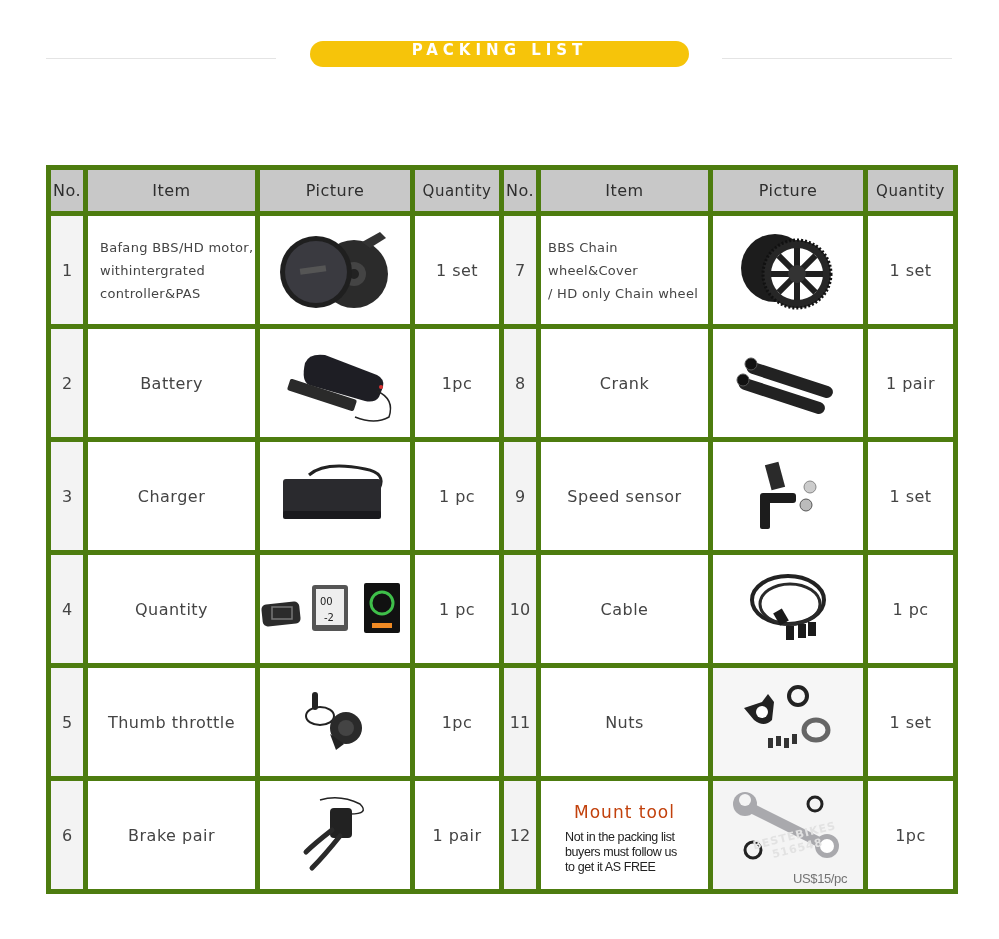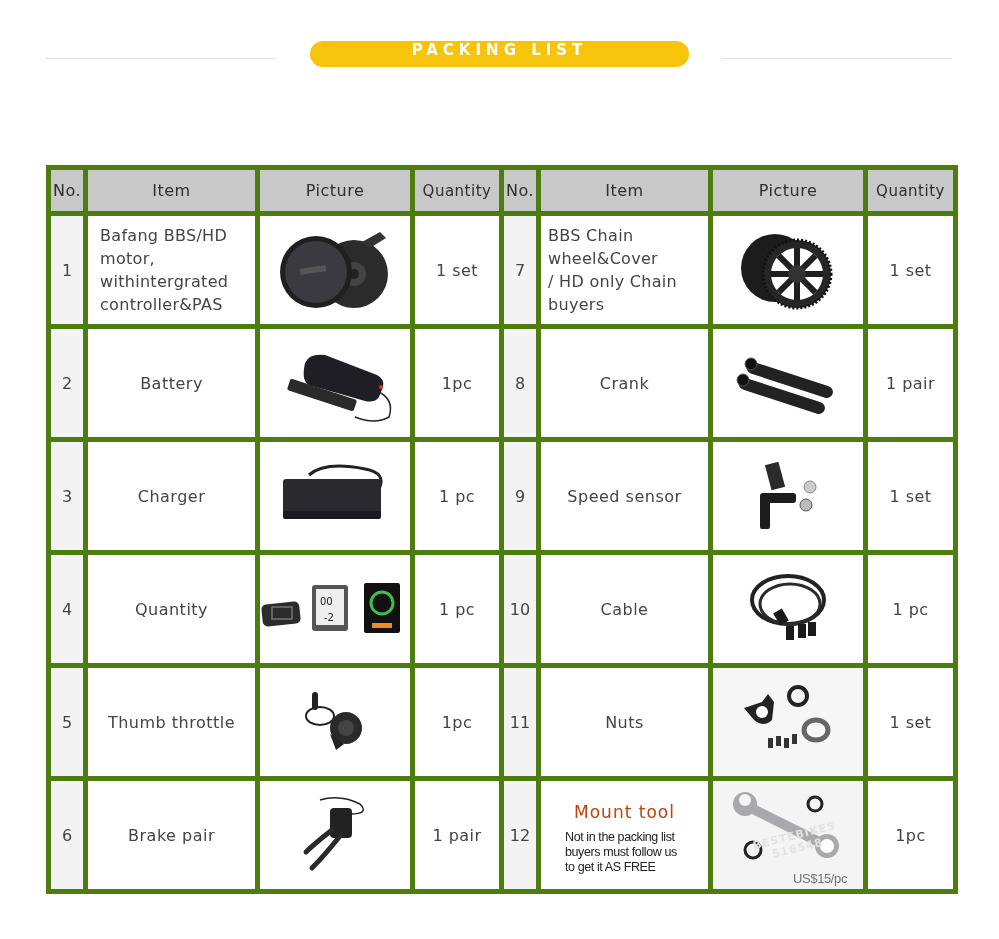--- a/index.html
+++ b/index.html
@@ -26,21 +26,21 @@
     font-weight: normal;
   }
   table.pl tr.hdr th {
     background: #c8c8c8; height: 46px; font-size: 16px; color: #2e2e2e; letter-spacing: 0.5px;
   }
   table.pl tr.hdr th.qty { font-size: 15px; }
   table.pl tr.row td { height: 113px; background: #fff; }
   table.pl tr.row { border-top: 2px solid #3a3a3a; }
   td.no { background: #f3f3f3 !important; font-size: 16px; color: #444; }
   td.item { font-size: 16px; color: #444; letter-spacing: 0.5px; }
-  td.item.small { font-size: 16px; text-align: left; padding-left: 12px; line-height: 23px; letter-spacing: 0.3px; }
+  td.item.small { font-size: 13px; text-align: left; padding-left: 12px; line-height: 23px; letter-spacing: 0.3px; }
   td.qty { font-size: 16px; color: #444; letter-spacing: 0.5px; }
   td.pic { position: relative; overflow: hidden; }
   .mount-title { font-size: 17px; letter-spacing: 1px; color: #c2410c; margin-bottom: 8px; }
   .mount-note { font-family: "Liberation Sans", sans-serif; font-size: 12.5px; color: #222; text-align: left; padding-left: 24px; line-height: 15px; letter-spacing: -0.4px; }
   .price-tag { position: absolute; right: 16px; bottom: 3px; font-family: "Liberation Sans", sans-serif; font-size: 13px; color: #737373; letter-spacing: -0.4px; }
   .watermark { position: absolute; left: 16px; top: 48px; font-size: 11px; color: #e2e2e2; transform: rotate(-14deg); font-weight: bold; letter-spacing: 1px; }
   svg { display: block; margin: 0 auto; }
 </style>
 </head>
 <body>
@@ -90,21 +90,21 @@
         <circle cx="46" cy="50" r="36" fill="#1f1f1f"></circle>
         <circle cx="46" cy="50" r="31" fill="#3a3a40"></circle>
         <rect x="30" y="45" width="26" height="6" fill="#555" transform="rotate(-8 43 48)"></rect>
       </svg>
     </td>
     <td class="qty">1 set</td>
 
     <td class="no">7</td>
     <td class="item small" style="padding-left:7px">
       <div>BBS Chain wheel&amp;Cover</div>
-      <div>/ HD only Chain buyers</div>
+      <div>/ HD only Chain wheel</div>
     </td>
     <td class="pic">
       <svg width="110" height="92" viewBox="0 0 110 92">
         <circle cx="42" cy="44" r="34" fill="#1c1c1c"></circle>
         <circle cx="64" cy="50" r="34" fill="#262626" stroke="#111" stroke-width="3" stroke-dasharray="2 2"></circle>
         <circle cx="64" cy="50" r="26" fill="#fff"></circle>
         <g fill="#1f1f1f">
           <rect x="61" y="24" width="6" height="52"></rect>
           <rect x="38" y="47" width="52" height="6"></rect>
           <rect x="61" y="24" width="6" height="52" transform="rotate(45 64 50)"></rect>

